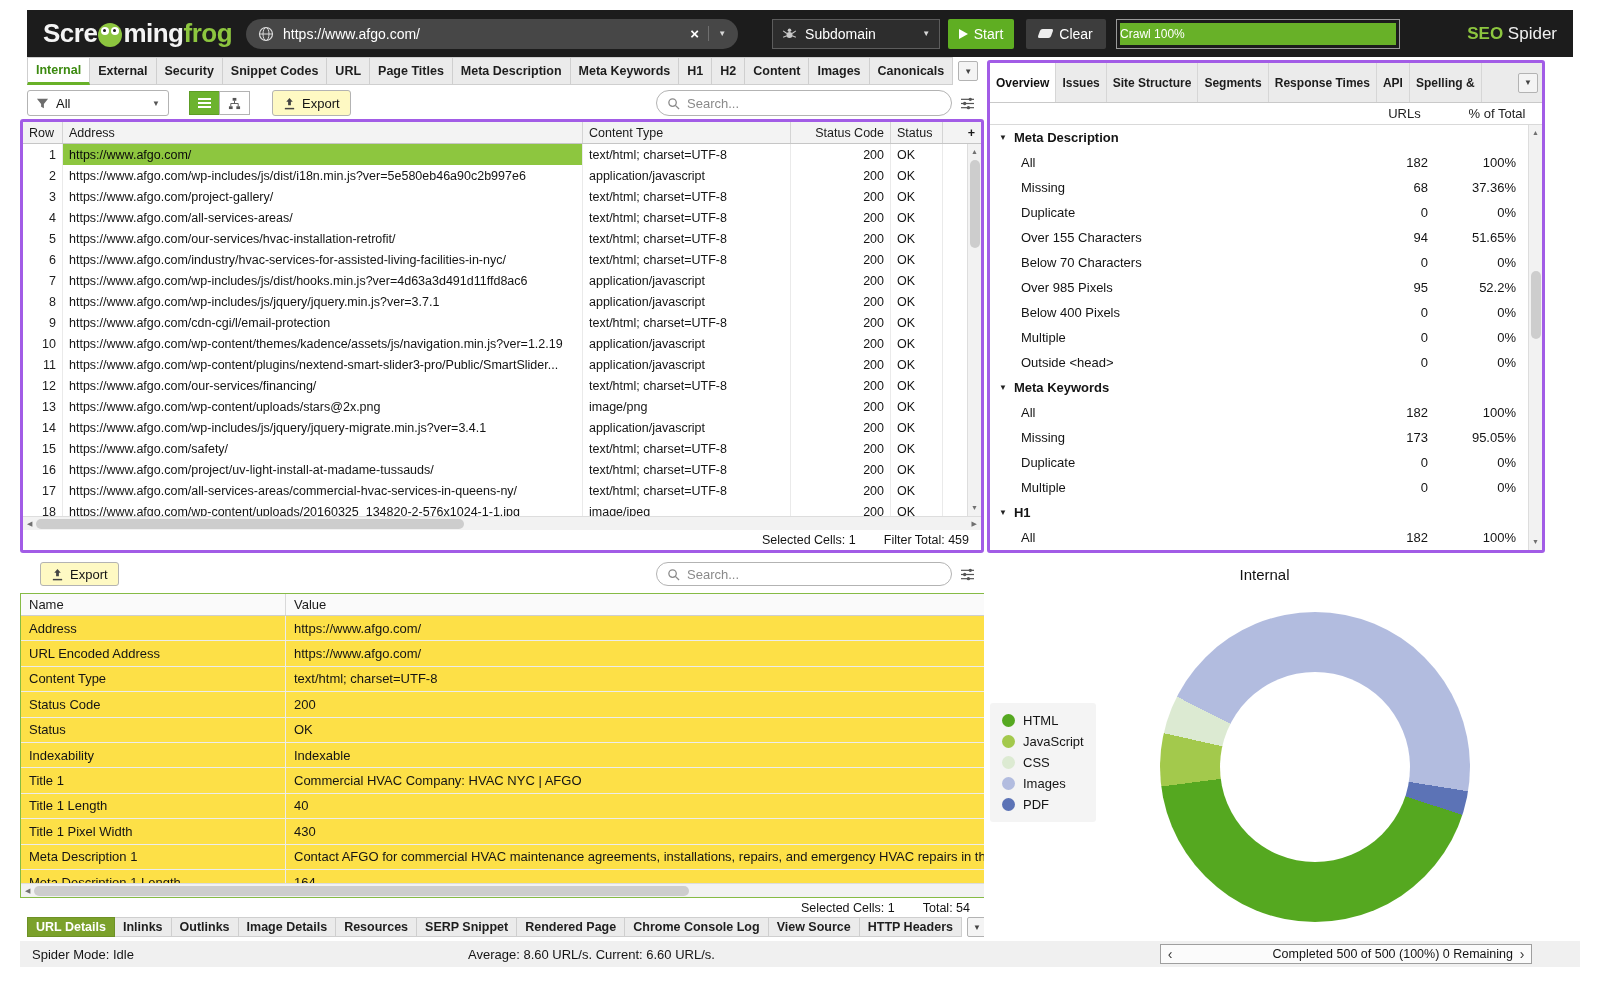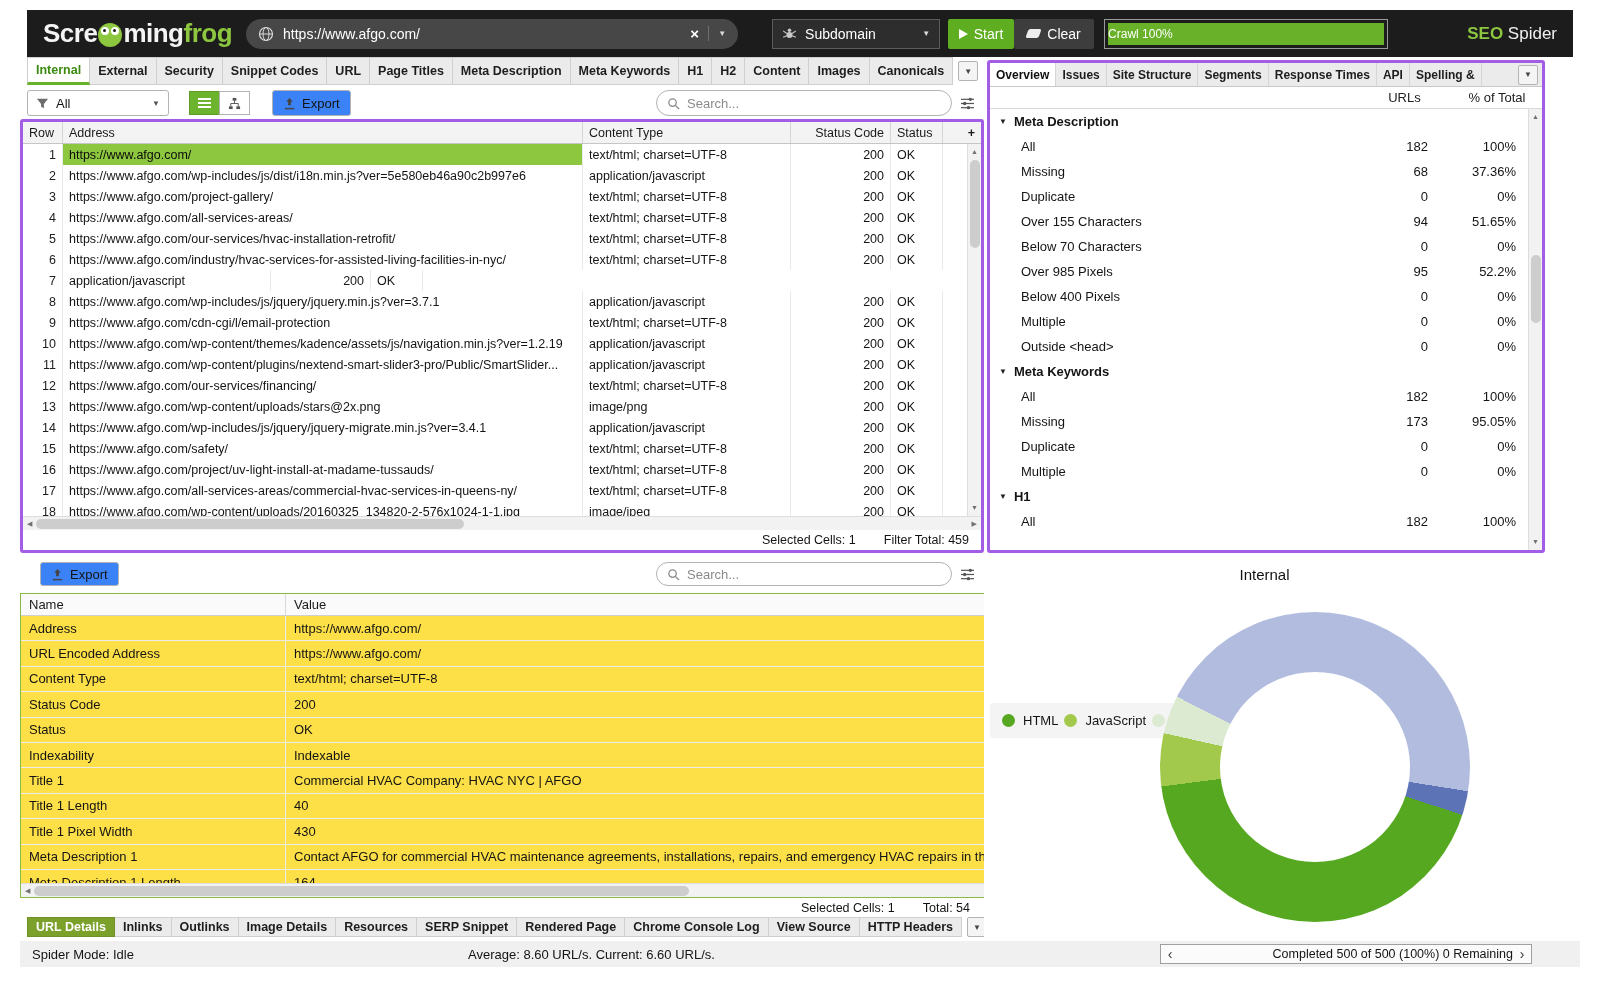--- a/index.html
+++ b/index.html
@@ -18,21 +18,21 @@
   .green{color:#8dc63f}
   .url-box{margin-left:14px;width:492px;height:30px;background:#474747;border-radius:15px;display:flex;align-items:center;gap:9px;padding:0 12px}
   .url-box input{flex:1;background:transparent;border:0;color:#fff;font-size:14px}
   .url-x{color:#fff;font-size:15px;font-weight:bold}
   .url-split{width:1px;height:15px;background:#6f6f6f}
   .caret{font-size:8px;color:#d8d8d8}
   .mode-select{margin-left:34px;width:168px;height:30px;background:#2d2d2d;border:1px solid #5c5c5c;display:flex;align-items:center;gap:8px;padding:0 9px;color:#fff;font-size:14px}
   .mode-select .caret{margin-left:auto}
   .btn-start{margin-left:8px;width:66px;height:30px;background:#5fae22;border-radius:2px;color:#fff;font-size:14px;display:flex;align-items:center;justify-content:center;gap:6px}
   .play{width:0;height:0;border-left:9px solid #fff;border-top:5px solid transparent;border-bottom:5px solid transparent}
-  .btn-clear{width:80px;height:30px;background:#3d3d3d;border-radius:2px;color:#fff;font-size:14px;display:flex;align-items:center;justify-content:center;gap:7px}
+  .btn-clear{margin-left:12px;width:80px;height:30px;background:#3d3d3d;border-radius:2px;color:#fff;font-size:14px;display:flex;align-items:center;justify-content:center;gap:7px}
   .eraser{width:13px;height:9px;background:#ededed;border-radius:2px;transform:skewX(-20deg);display:inline-block}
   .progress-wrap{margin-left:10px;width:284px;height:30px;border:1px solid #9a9a9a;padding:3px}
   .progress-fill{height:100%;background:#68b128;color:#fff;font-size:12px;display:flex;align-items:center;}
   .brand-right{margin-left:auto;font-size:17px;white-space:nowrap;color:#f0f0f0}
   .brand-right .seo{color:#8dc63f;font-weight:bold}
 
   
   .tabbar{position:absolute;display:flex;align-items:stretch}
   #main-tabs{left:27px;top:57px;height:28px;max-width:952px}
   #bottom-tabs{left:27px;top:917px;height:20px;max-width:952px}
@@ -49,21 +49,21 @@
   #left-toolbar{left:27px;top:89px;width:948px;height:28px}
   #details-toolbar{left:27px;top:561px;width:948px;height:26px}
   .filter-select{width:142px;height:26px;background:#fff;border:1px solid #b3b3b3;border-radius:3px;display:flex;align-items:center;gap:7px;padding:0 8px;font-size:13px}
   .filter-select .caret{margin-left:auto;color:#555}
   .view-toggle{display:flex;margin-left:20px}
   .vt-btn{width:31px;height:24px;display:flex;align-items:center;justify-content:center;border:1px solid #b3b3b3}
   .vt-btn.on{background:#6cb32e;border-color:#5d9d25}
   .vt-btn.off{background:#fff;margin-left:-1px}
   .ic-list{display:flex;flex-direction:column;gap:2px}
   .ic-list i{width:13px;height:2px;background:#fff;display:block}
-  .btn-light{height:26px;background:#3b82f6;border:1px solid #b3b3b3;border-radius:3px;display:flex;align-items:center;gap:6px;padding:0 10px;font-size:13px;margin-left:22px}
+  .btn-light{height:26px;background:#fef9c3;border:1px solid #b3b3b3;border-radius:3px;display:flex;align-items:center;gap:6px;padding:0 10px;font-size:13px;margin-left:22px}
   #details-toolbar .btn-light{margin-left:13px;height:24px}
   .search-box{margin-left:auto;width:296px;height:26px;border:1px solid #b3b3b3;border-radius:13px;display:flex;align-items:center;gap:7px;padding:0 10px;background:#fff}
   #details-toolbar .search-box{height:24px}
   .search-box input{flex:1;border:0;font-size:13px;color:#333}
   .search-box input::placeholder{color:#8a8a8a}
   .adv-filter{margin-left:8px;flex:0 0 auto}
 
   
   #url-panel{position:absolute;left:20px;top:119px;width:964px;height:434px;border:3px solid #a25ce6;border-radius:3px;background:#fff;display:flex;flex-direction:column}
   .tbl-head{height:22px;display:flex;background:#f3f3f3;border-bottom:1px solid #c6c6c6;font-size:12.5px;flex:0 0 auto;color:#1a1a1a}
@@ -86,21 +86,21 @@
   .vscroll{width:14px;flex:0 0 auto;background:#f2f2f2;border-left:1px solid #ddd;display:flex;flex-direction:column;align-items:center;padding:2px 0}
   .hscroll{height:14px;flex:0 0 auto;background:#f2f2f2;border-top:1px solid #ddd;display:flex;align-items:center;padding:0 2px}
   .sarr{font-size:7px;color:#707070;line-height:10px;flex:0 0 auto;padding:1px 2px}
   .vthumb{width:10px;border-radius:5px;background:#cdcdcd;flex:0 0 auto;margin:2px 0}
   .hthumb{height:10px;border-radius:5px;background:#cdcdcd;flex:0 0 auto;margin:0 2px}
   .spacer{flex:1}
   .sp130{height:130px;flex:0 0 auto}
 
   
   #overview-panel{position:absolute;left:987px;top:60px;width:558px;height:493px;border:3px solid #a25ce6;border-radius:3px;background:#fff;display:flex;flex-direction:column}
-  .ov-tabs{height:24px;flex:0 0 auto;display:flex;align-items:stretch;background:#ebebeb;border-bottom:1px solid #c9c9c9}
+  .ov-tabs{height:40px;flex:0 0 auto;display:flex;align-items:stretch;background:#ebebeb;border-bottom:1px solid #c9c9c9}
   #overview-panel .tab{border:none;border-right:1px solid #d6d6d6;font-size:12px;padding:0 6px}
   #overview-panel .tab.active-plain{background:#fff}
   .ov-tabs .tab-caret{margin-left:auto;margin-right:4px}
   .ov-colhead{height:22px;flex:0 0 auto;display:flex;align-items:center;border-bottom:1px solid #d9d9d9;font-size:13px;color:#222}
   .ovh-label{flex:1}
   .ovh-urls{width:95px;text-align:center}
   .ovh-pct{width:90px;text-align:center}
   .ov-mid{flex:1;display:flex;overflow:hidden}
   .ov-rows{flex:1;overflow:hidden}
   .ov-sec{height:25px;display:flex;align-items:center;gap:7px;padding-left:9px;font-size:13px;font-weight:bold}
@@ -118,21 +118,21 @@
   .dt-mid{flex:1;display:flex;overflow:hidden}
   .dt-rows{flex:1;overflow:hidden}
   .drow{display:flex;height:25.4px;align-items:center;border-bottom:1px solid #ececec;font-size:13px}
   .dname{width:265px;padding-left:8px;border-right:1px solid #ececec;height:100%;display:flex;align-items:center;white-space:nowrap;overflow:hidden}
   .dvalue{flex:1;padding:0 8px;white-space:nowrap;overflow:hidden}
   #details-footer{position:absolute;left:20px;top:901px;width:950px;display:flex;justify-content:flex-end;gap:28px;font-size:12.5px}
 
   
   #chart-panel{position:absolute;left:984px;top:560px;width:561px;height:378px;background:#fff}
   .chart-title{position:absolute;left:0;top:6px;width:100%;text-align:center;font-size:15px;color:#111}
-  .legend{position:absolute;left:6px;top:143px;background:#f4f4f4;border-radius:3px;padding:10px 12px;display:flex;flex-direction:row;gap:6px}
+  .legend{position:absolute;left:6px;top:143px;background:#f4f4f4;border-radius:3px;padding:10px 12px;display:flex;flex-direction:column;gap:6px}
   .lg-item{display:flex;align-items:center;gap:8px;font-size:13px;white-space:nowrap}
   .lg-dot{width:13px;height:13px;border-radius:50%;flex:0 0 auto}
   .donut{position:absolute;left:176px;top:52px;width:310px;height:310px;border-radius:50%}
   .donut:after{content:"";position:absolute;left:60px;top:60px;right:60px;bottom:60px;background:#fff;border-radius:50%}
 
   
   #statusbar{position:absolute;left:20px;top:941px;width:1560px;height:26px;background:#f0f0f0;display:flex;align-items:center;font-size:13px}
   #statusbar .sb-left{padding-left:12px}
   #statusbar .sb-center{position:absolute;left:448px}
   .crawl-nav{position:absolute;left:1140px;top:3px;width:372px;height:20px;border:1px solid #9f9f9f;background:#fbfbfb;display:flex;align-items:center;font-size:12.5px}
@@ -323,20 +323,21 @@
         </div>
         <div class="trow">
           <span class="c w-row">6</span>
           <span class="c w-addr">https://www.afgo.com/industry/hvac-services-for-assisted-living-facilities-in-nyc/</span>
           <span class="c w-ct">text/html; charset=UTF-8</span>
           <span class="c w-sc">200</span>
           <span class="c w-st">OK</span>
         </div>
         <div class="trow">
           <span class="c w-row">7</span>
+          <span class="c w-addr">https://www.afgo.com/wp-includes/js/dist/hooks.min.js?ver=4d63a3d491d11ffd8ac6</span>
           <span class="c w-ct">application/javascript</span>
           <span class="c w-sc">200</span>
           <span class="c w-st">OK</span>
         </div>
         <div class="trow">
           <span class="c w-row">8</span>
           <span class="c w-addr">https://www.afgo.com/wp-includes/js/jquery/jquery.min.js?ver=3.7.1</span>
           <span class="c w-ct">application/javascript</span>
           <span class="c w-sc">200</span>
           <span class="c w-st">OK</span>

